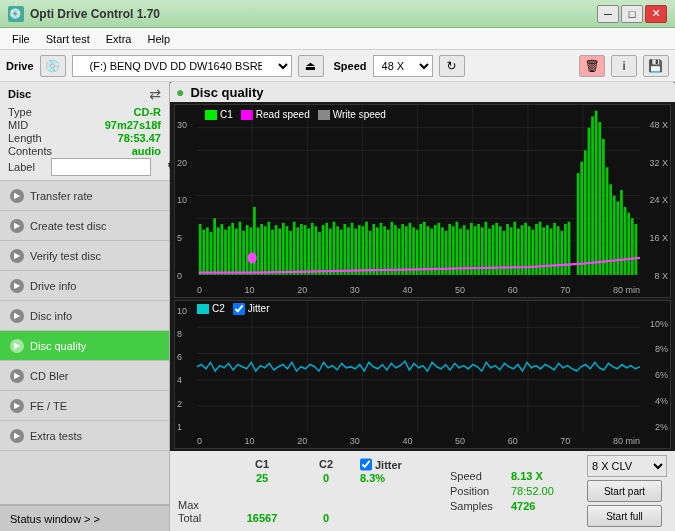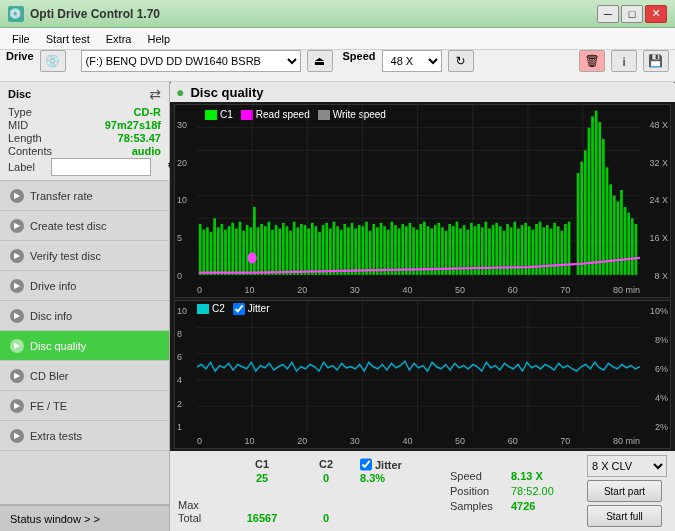--- a/index.html
+++ b/index.html
@@ -31,34 +31,33 @@
       padding: 0 4px;
       border-bottom: 1px solid #d0d0d0;
     }
     .menu-item { padding: 2px 8px; font-size: 11px; cursor: pointer; border-radius: 2px; }
 
     
     .drive-bar {
       background: #f0f0f0;
       height: 32px;
       display: flex;
-      align-items: flex-start;
+      align-items: center;
       padding: 0 6px;
       gap: 6px;
       border-bottom: 1px solid #d0d0d0;
     }
     .drive-label { font-size: 11px; font-weight: bold; }
     .drive-select {
       height: 22px;
       border: 1px solid #aaa;
       background: white;
       font-size: 11px;
-      padding: 0 0;
+      padding: 0 13px;
       width: 220px;
-      margin-left: 9px;
     }
     .drive-btn { width: 26px; height: 22px; border: 1px solid #aaa; background: #e8e8e8; border-radius: 2px; cursor: pointer; display: flex; align-items: center; justify-content: center; font-size: 12px; }
     .speed-label { font-size: 11px; font-weight: bold; margin-left: 4px; }
     .speed-select { height: 22px; border: 1px solid #aaa; background: white; font-size: 11px; padding: 0 4px; width: 60px; }
     .spacer { flex: 1; }
 
     
     .main-layout { display: flex; height: calc(531px - 82px); }
 
     
@@ -539,21 +538,21 @@
 
         <div style="position:absolute; left:2px; top:5px; bottom:16px; display:flex; flex-direction:column; justify-content:space-between; font-size:9px; color:#aaa;">
           <span>10</span>
           <span>8</span>
           <span>6</span>
           <span>4</span>
           <span>2</span>
           <span>1</span>
         </div>
 
-        <div style="position:absolute; right:2px; top:5px; bottom:16px; display:flex; flex-direction:column; justify-content:space-between; font-size:9px; color:#aaa; text-align:right;">
+        <div style="position:absolute; right:2px; top:18px; bottom:16px; display:flex; flex-direction:column; justify-content:space-between; font-size:9px; color:#aaa; text-align:right;">
           <span>10%</span>
           <span>8%</span>
           <span>6%</span>
           <span>4%</span>
           <span>2%</span>
         </div>
 
         <div style="position:absolute; bottom:2px; left:22px; right:30px; display:flex; justify-content:space-between; font-size:9px; color:#aaa;">
           <span>0</span>
           <span>10</span>

